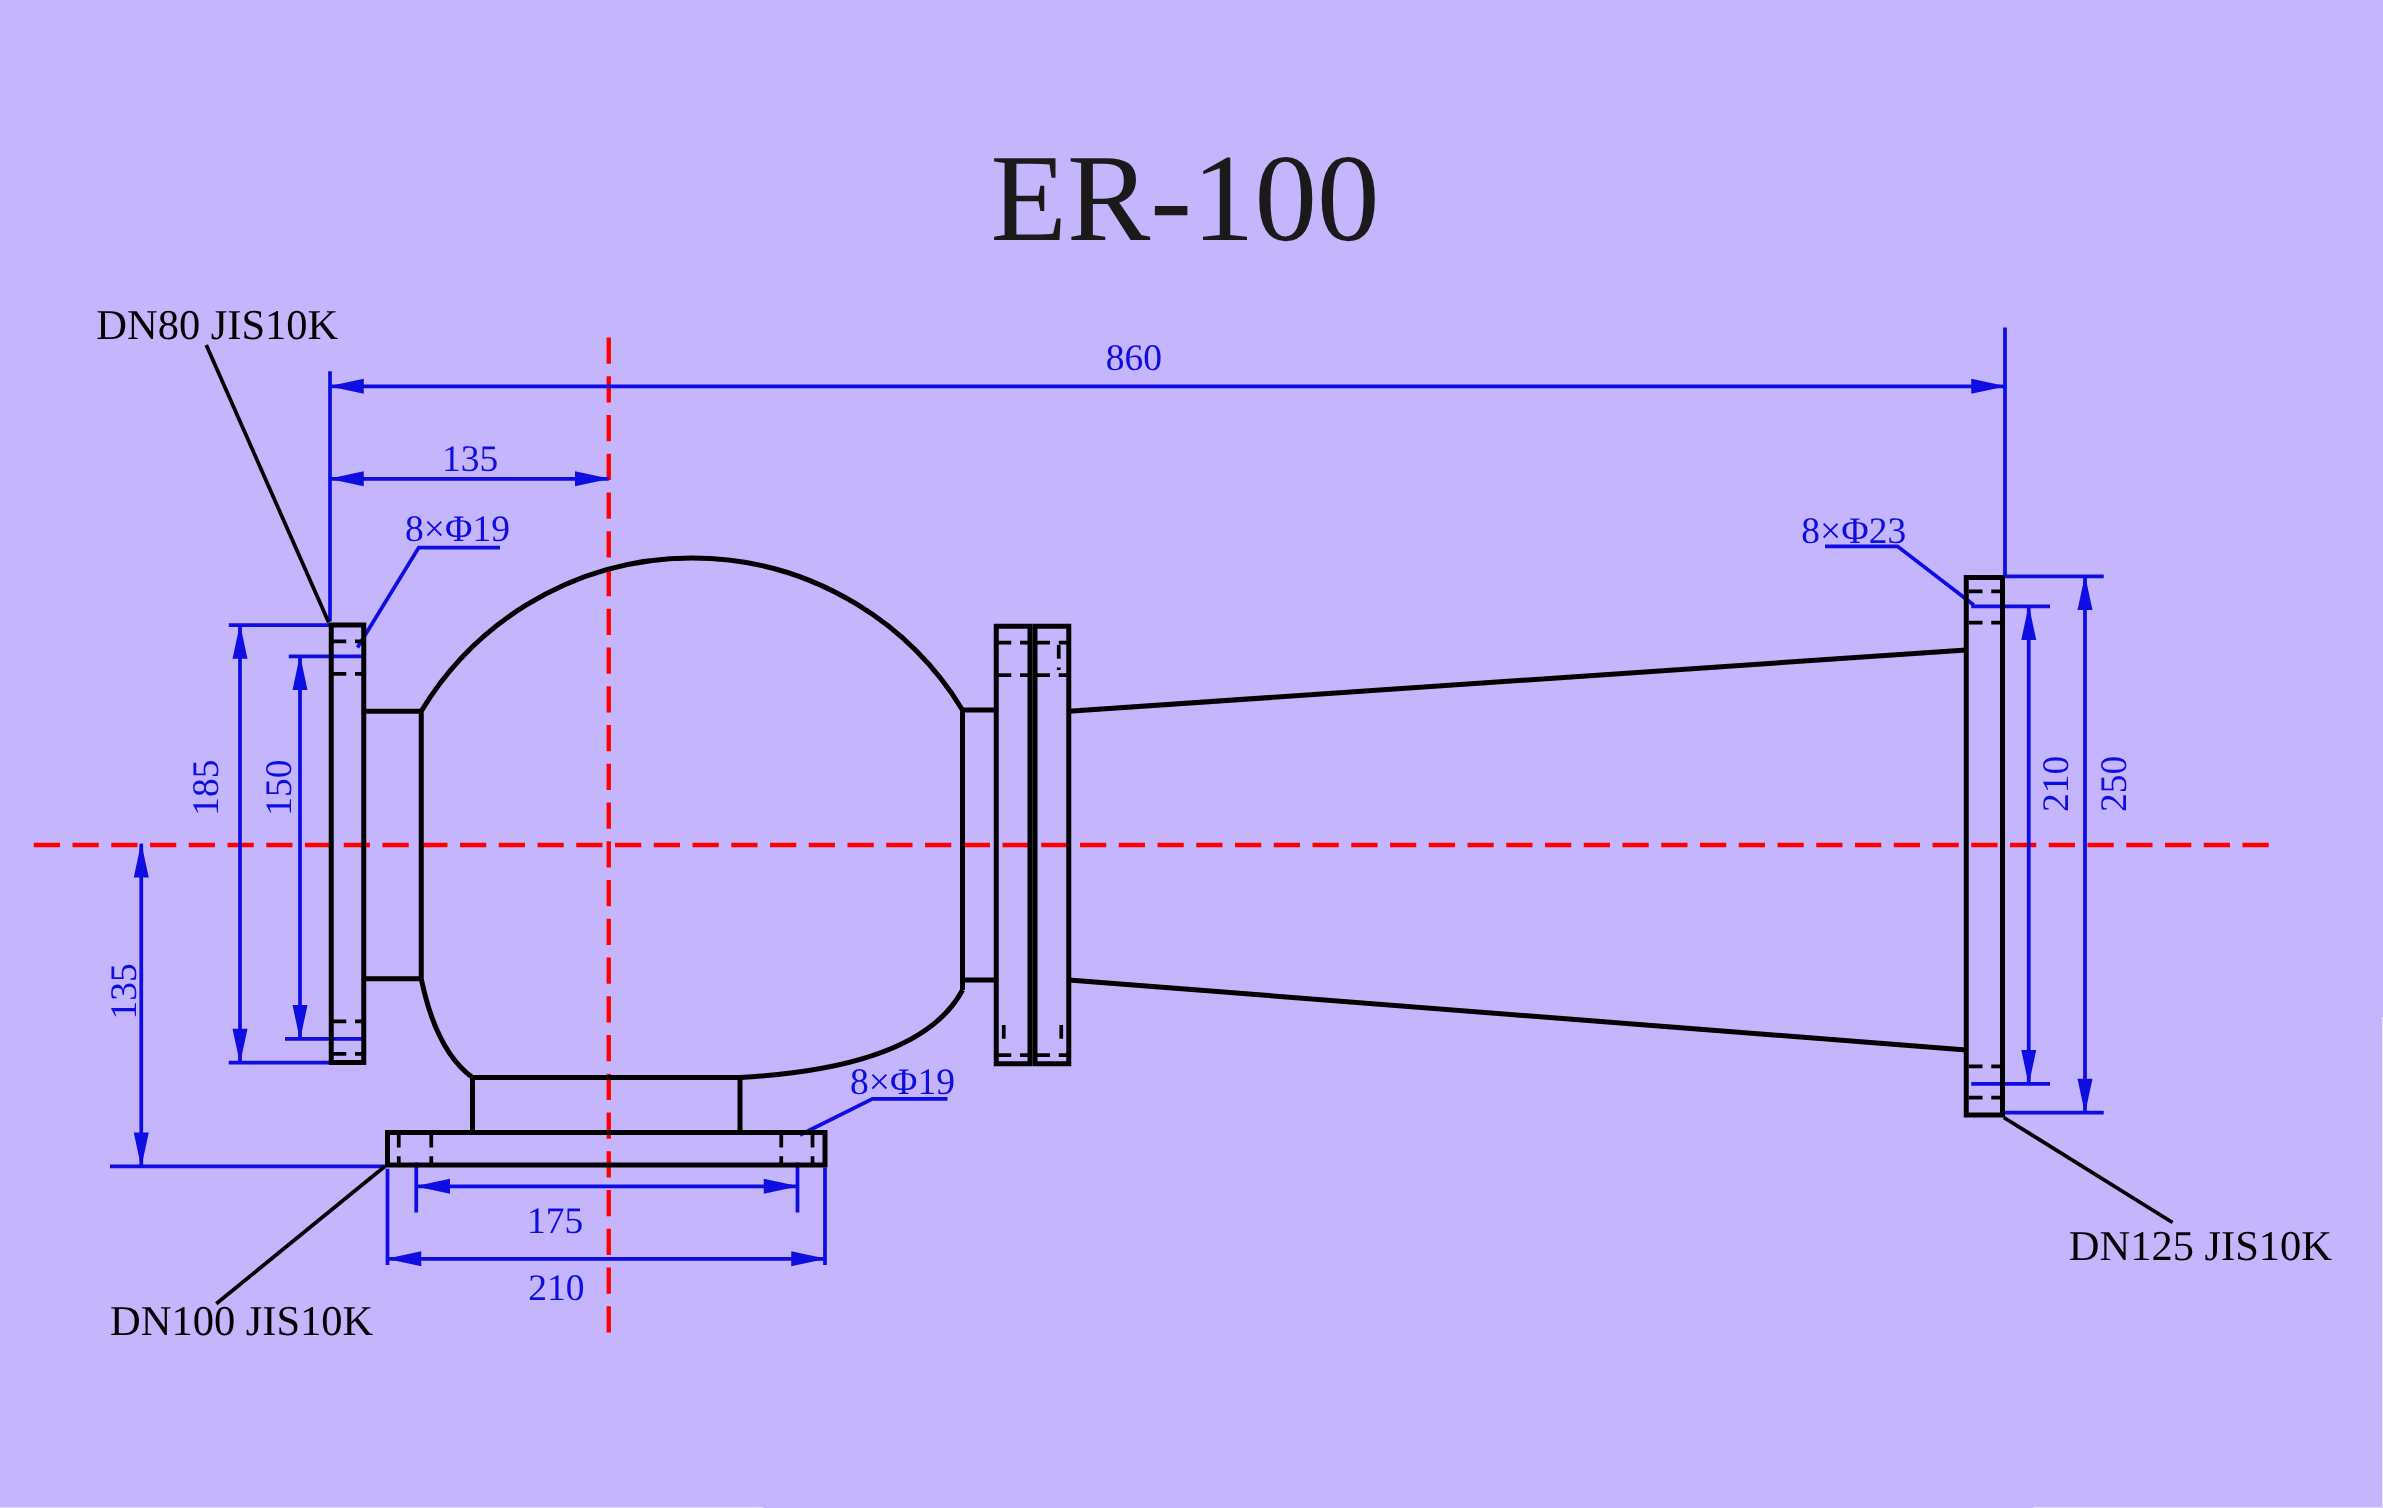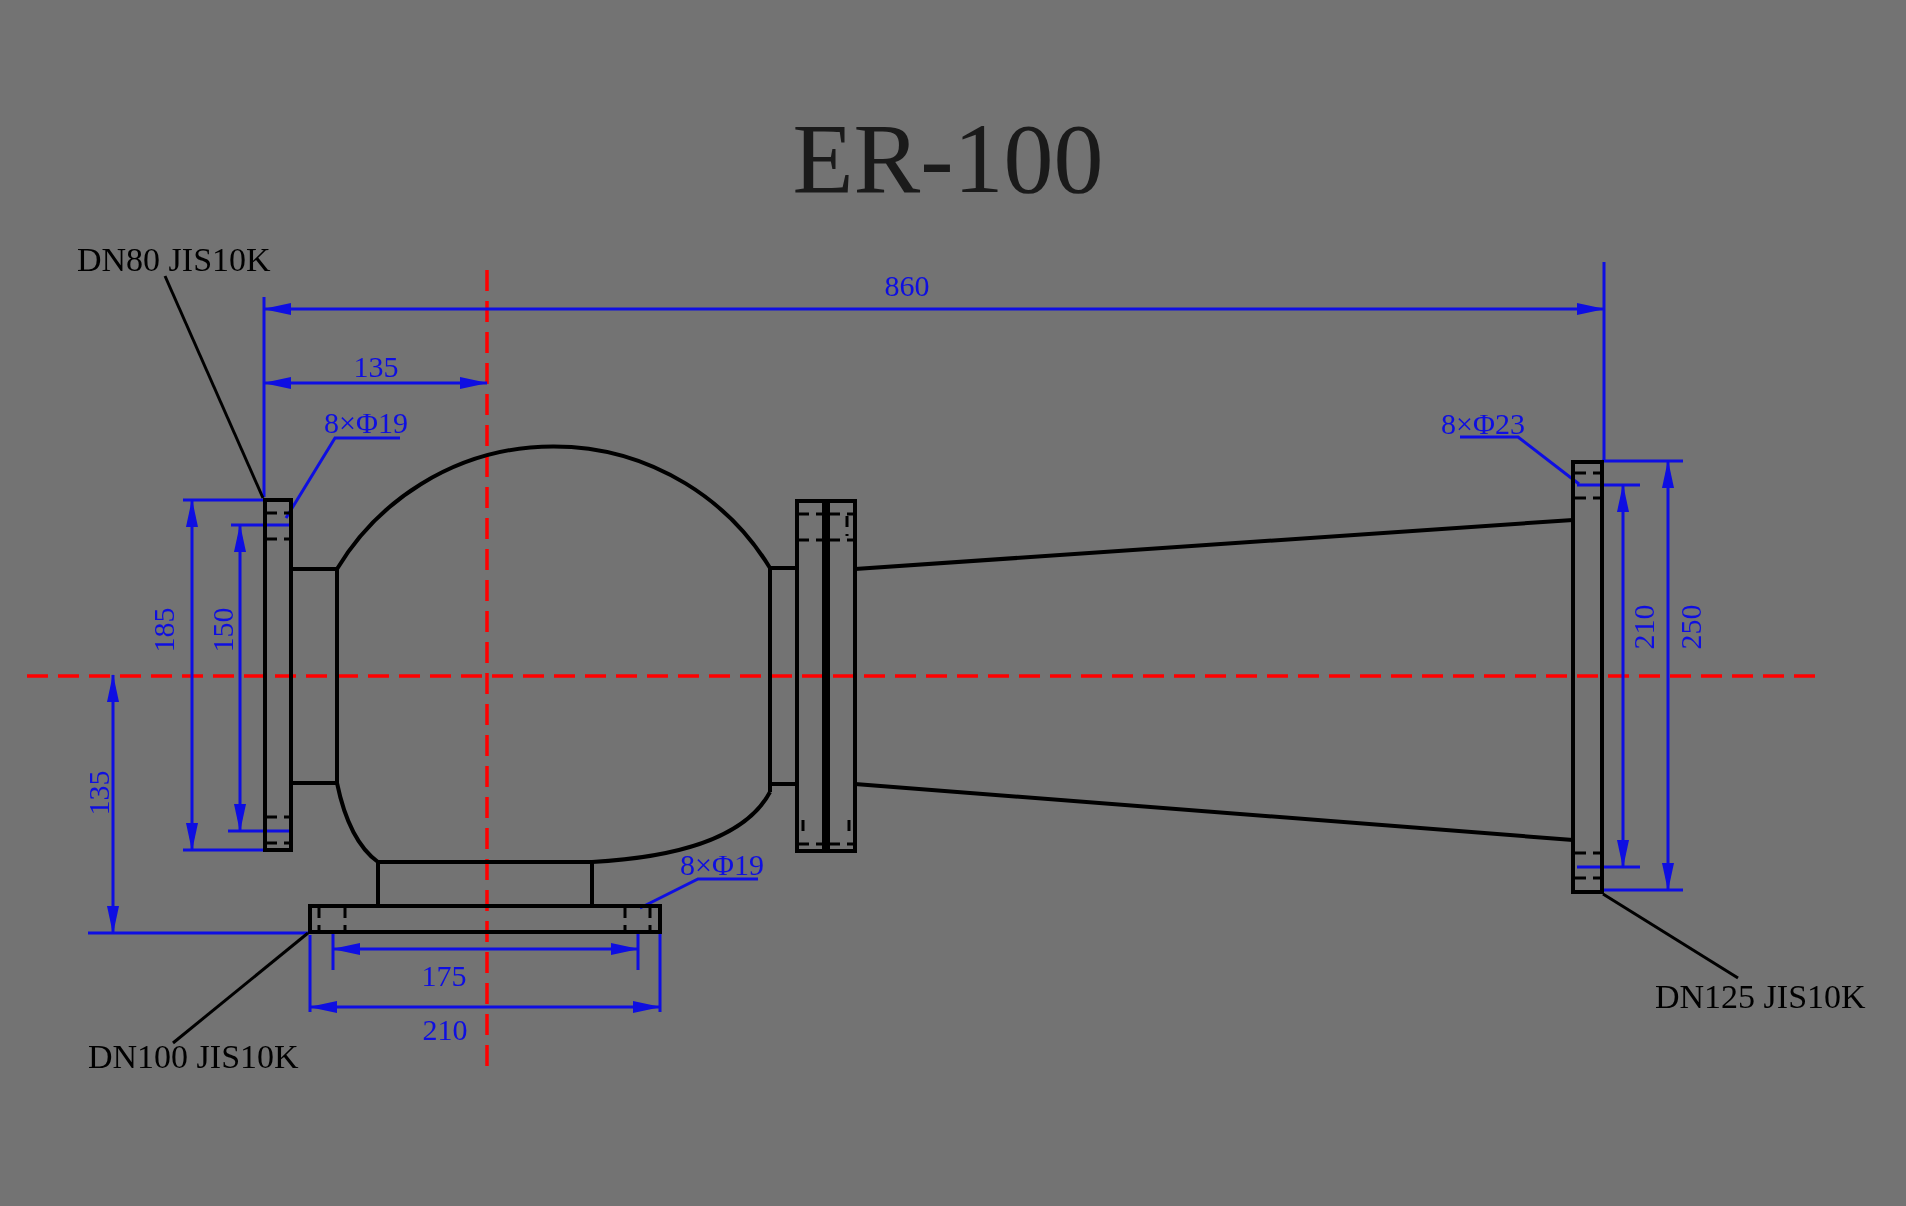--- a/index.html
+++ b/index.html
@@ -4,21 +4,21 @@
 <style>
   html, body {
     margin: 0;
     padding: 0;
     background: #ffffff;
   }
   #drawing-page {
     position: relative;
     width: 1906px;
     height: 1206px;
-    background: #737373;
+    background: #c4b5fd;
     overflow: hidden;
   }
   svg { display: block; }
   .outline   { stroke: #000000; stroke-width: 4; fill: none; stroke-linecap: butt; }
   .leaderblk { stroke: #000000; stroke-width: 3; fill: none; }
   .boltdash  { stroke: #000000; stroke-width: 3; fill: none; stroke-dasharray: 11 7; }
   .dim       { stroke: #0e0ee2; stroke-width: 3; fill: none; }
   .ext       { stroke: #0e0ee2; stroke-width: 3; fill: none; }
   .cl        { stroke: #ff0000; stroke-width: 3.5; fill: none; stroke-dasharray: 21 10; }
   .dimtext   { font-family: "Liberation Serif", "DejaVu Serif", serif; font-size: 30px; fill: #0e0ee2; }

